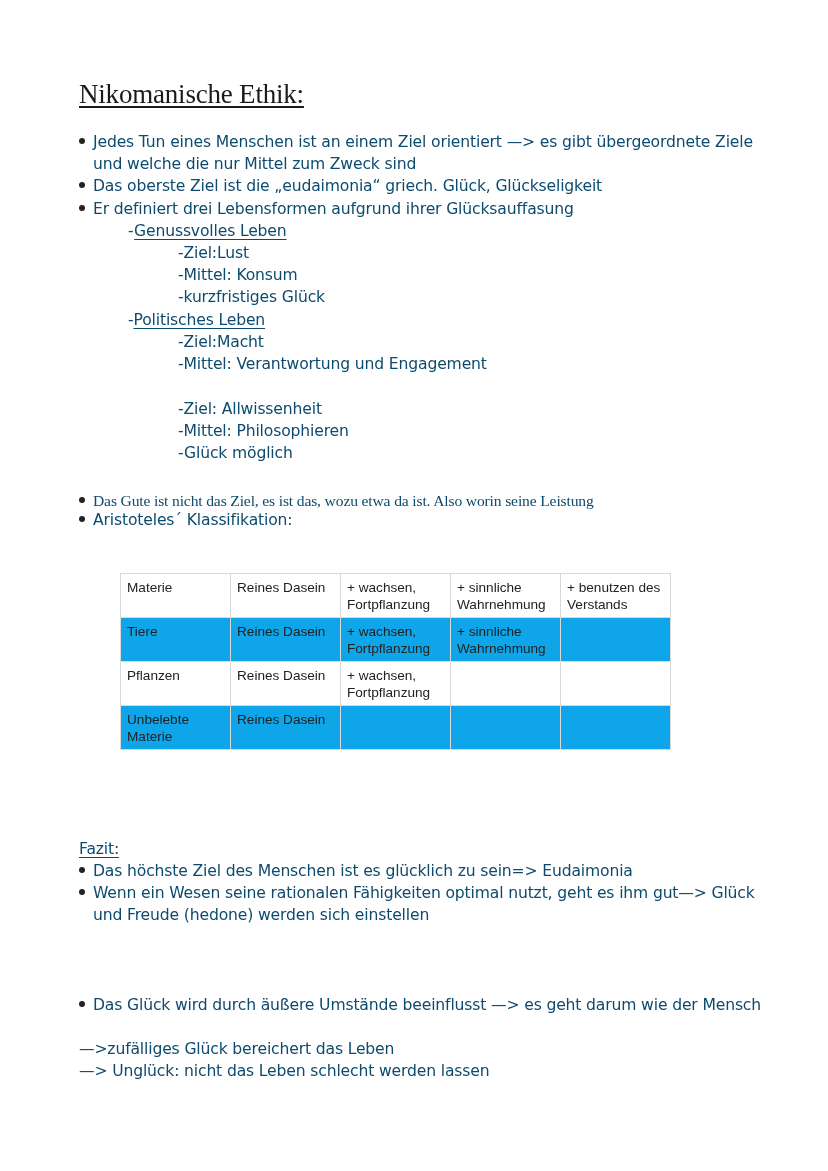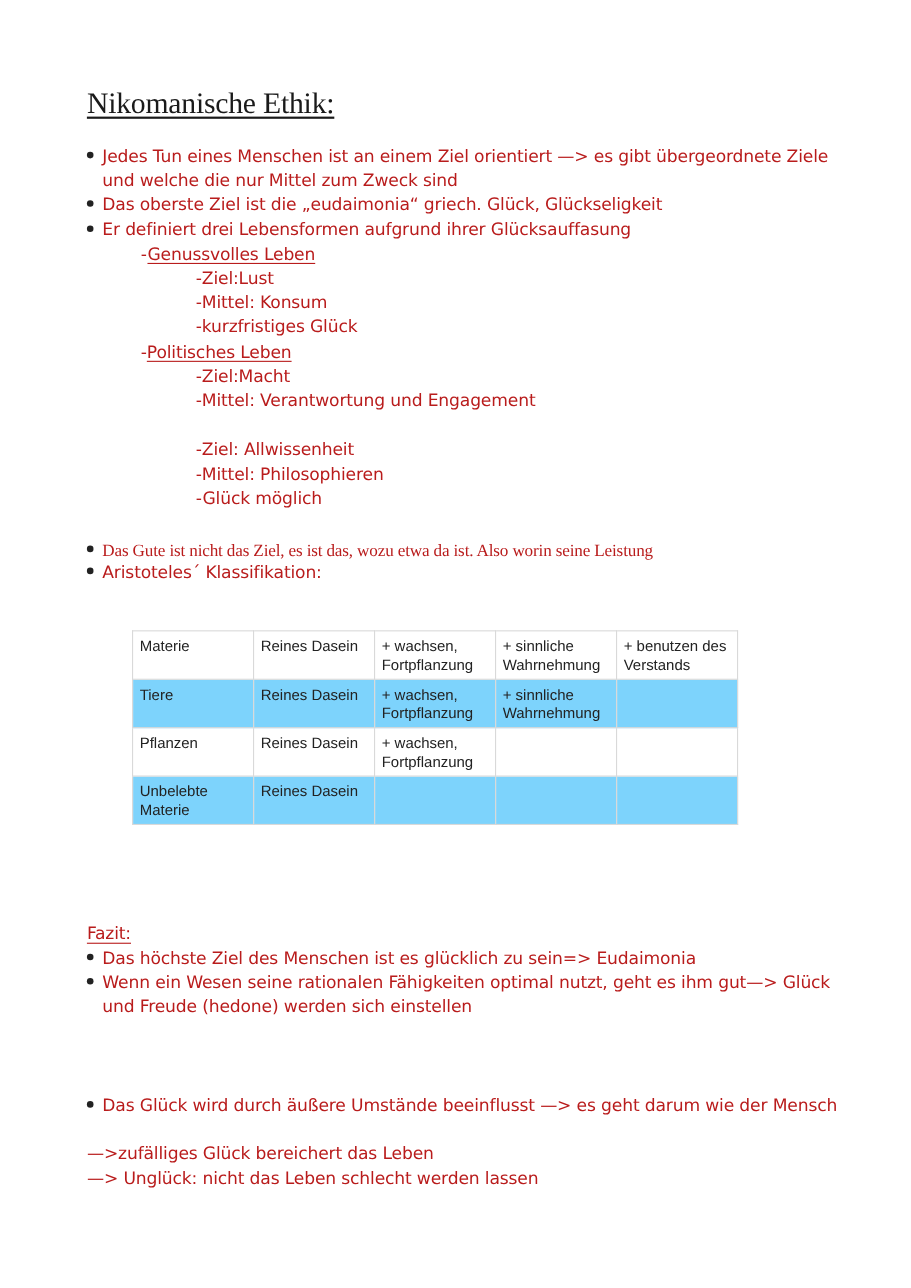--- a/index.html
+++ b/index.html
@@ -34,21 +34,21 @@
       text-underline-offset: 3px;
       letter-spacing: -0.2px;
       margin: 0;
       font-weight: normal;
     }
     .line {
       position: absolute;
       font-size: 15.6px;
       line-height: 22px;
       white-space: nowrap;
-      color: #b91c1c;
+      color: #0c4a6e;
       letter-spacing: -0.15px;
     }
     .bullet-line {
       left: 79px;
     }
     .bullet-line .dot {
       display: inline-block;
       width: 6px;
       height: 6px;
       border-radius: 50%;
@@ -81,21 +81,21 @@
     }
     .cls-table td {
       border: 1px solid #d9d9d9;
       width: 110px;
       height: 44px;
       padding: 5px 6px 0 6px;
       vertical-align: top;
       box-sizing: border-box;
     }
     .cls-table tr.shaded td {
-      background: #7dd3fc;
+      background: #0ea5e9;
     }
   </style>
 </head>
 <body>
 
 <div class="page">
 
   <h1 class="title">Nikomanische Ethik:</h1>
 
   <div class="line bullet-line" style="top:131px;">

